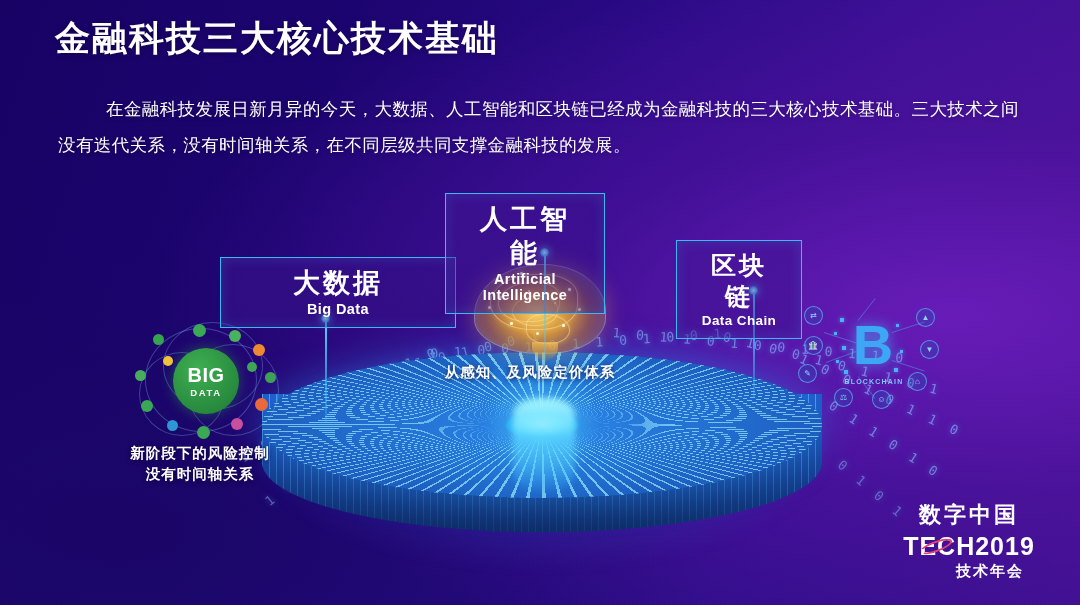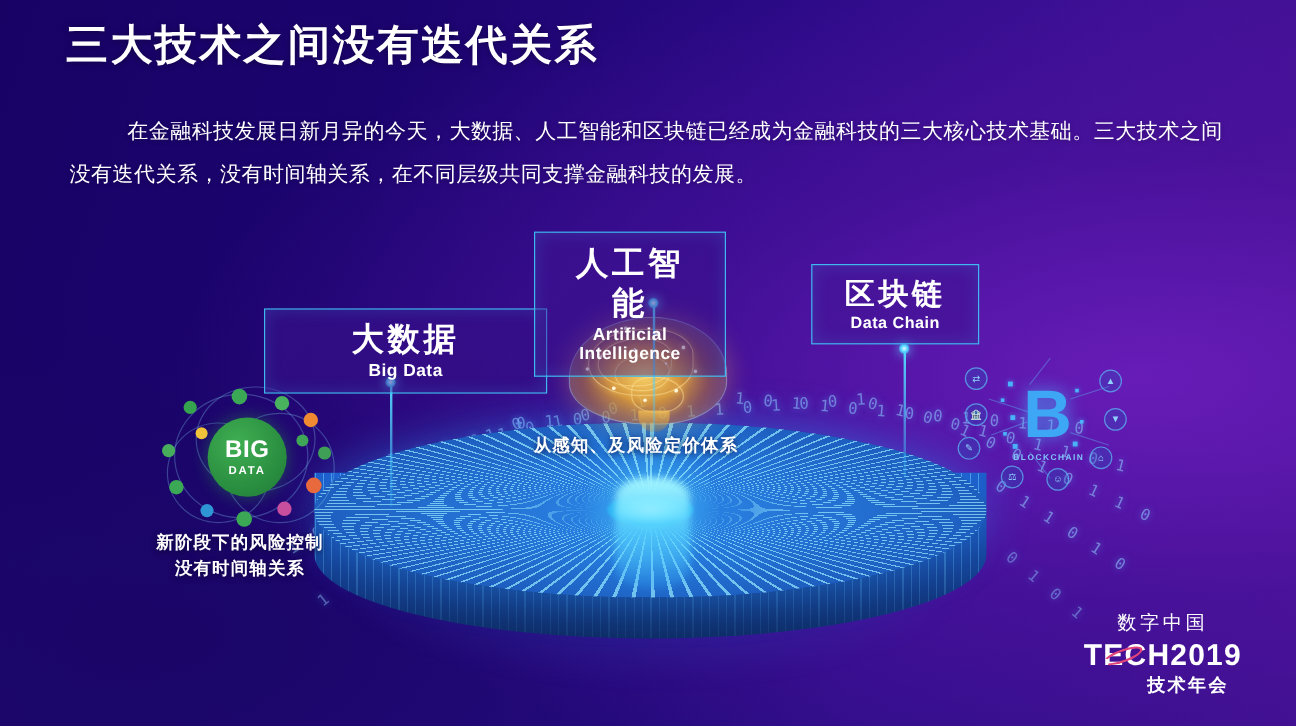--- a/index.html
+++ b/index.html
@@ -119,21 +119,21 @@
     position:absolute; text-align:center; color:#fff;
     border:1.2px solid #3fb8ef;
     background:linear-gradient(135deg, rgba(66,22,150,.46) 0%, rgba(48,14,130,.40) 100%);
     box-shadow:0 0 14px rgba(60,170,240,.20) inset;
     padding:9px 22px 10px;
   }
   .lbl .cn { font-size:27px; font-weight:bold; letter-spacing:3px; line-height:1.25; }
   .lbl .en { font-size:14.5px; font-weight:bold; letter-spacing:.4px; margin-top:0; }
   #lbl-bigdata { left:220px; top:257px; width:236px; }
   #lbl-ai      { left:445px; top:193px; width:160px; }
-  #lbl-bc      { left:676px; top:220px; width:140px; }
+  #lbl-bc      { left:676px; top:240px; width:126px; }
   #lbl-bc .cn  { font-size:25px; }
   #lbl-bc .en  { font-size:13.5px; }
 
   
   .cap {
     position:absolute; color:#fff; font-size:14.5px; font-weight:bold;
     letter-spacing:1px; line-height:1.45; text-align:center;
     text-shadow:0 1px 5px rgba(8,0,40,.75);
   }
   #cap-bigdata { left:95px; top:443px; width:210px; }
@@ -201,38 +201,38 @@
     border:1px solid rgba(95,185,245,.70);
     background:rgba(35,90,185,.28);
     display:flex; align-items:center; justify-content:center;
     font-size:8px; color:#8fd2ff;
   }
   .bc-line { position:absolute; height:1px; background:rgba(95,175,240,.42); transform-origin:0 50%; }
   .pix { position:absolute; background:#49b2f8; box-shadow:0 0 4px rgba(70,180,255,.8); }
 
   
   .logo { position:absolute; right:36px; bottom:24px; text-align:center; width:150px; }
-  .logo .l1 { font-size:16px; font-weight:normal; color:#fff; letter-spacing:3px; }
+  .logo .l1 { font-size:22px; font-weight:bold; color:#fff; letter-spacing:3px; }
   .logo .l2 {
     font-size:25px; font-weight:bold; color:#fff; letter-spacing:1px;
     margin-top:2px; position:relative; display:inline-block;
   }
   .logo .l2 .swoosh {
     position:absolute; left:16px; top:9px; width:34px; height:11px;
     border-radius:50%; border:2.5px solid #e0437a; border-left-color:transparent;
     transform:rotate(-20deg);
   }
   .logo .l3 { font-size:15px; font-weight:bold; color:#fff; letter-spacing:2px; margin-top:1px; margin-left:42px; }
 </style>
 </head>
 <body>
 
 <div id="slide">
 
-  <h1 class="title">三大技术之间没有迭代关系</h1>
+  <h1 class="title">金融科技三大核心技术基础</h1>
   <p class="para">在金融科技发展日新月异的今天，大数据、人工智能和区块链已经成为金融科技的三大核心技术基础。三大技术之间没有迭代关系，没有时间轴关系，在不同层级共同支撑金融科技的发展。</p>
 
   <div class="stage">
 
     <div class="disc-glow"></div>
 
     <div class="binary bn1">1 0 1 0 1 0</div>
     <div class="binary bn2">0 1 0 1 1 0 1 0</div>
     <div class="binary bn3">1 0 1 0 1 0 1 0 0 1</div>
     <div class="binary bn4">0 1 0 0 1 0 1 1 0 1 0 0 1</div>

